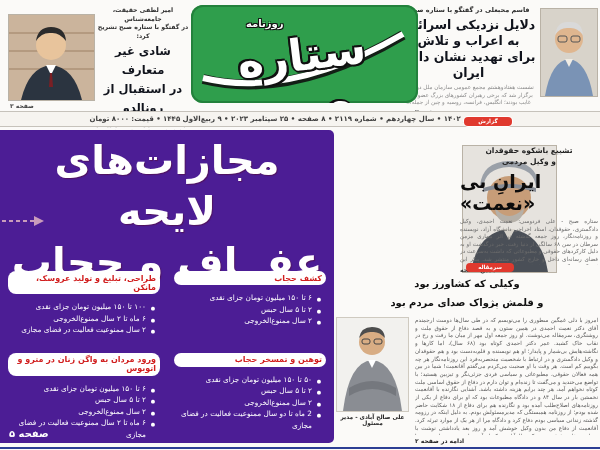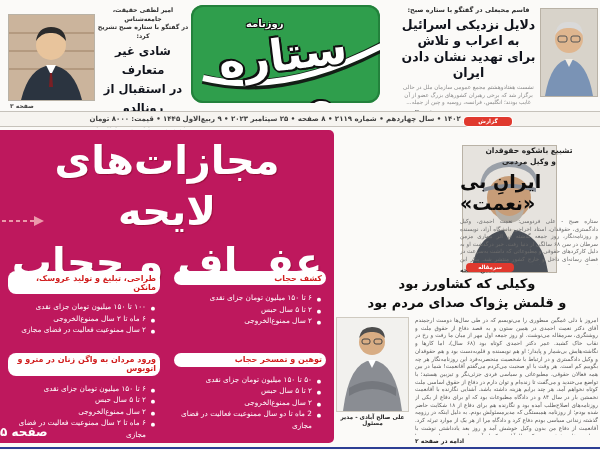--- a/index.html
+++ b/index.html
@@ -9,21 +9,21 @@
 
   
   .article-tr { position:absolute; top:5px; right:2px; width:197px; height:104px; }
   .tr-photo { position:absolute; right:0; top:3px; width:58px; height:89px; border:1px solid #b9b2a6; }
   .tr-text { position:absolute; right:62px; top:1px; width:135px; text-align:center; }
   .tr-kicker { font-size:6.5px; font-weight:bold; color:#2e2e2e; line-height:9px; }
   .tr-headline { margin-top:2px; font-size:12.5px; font-weight:bold; color:#10131c; line-height:16px; }
   .tr-summary { margin-top:3px; font-size:5.6px; color:#8a8a8a; line-height:7.6px; text-align:center; }
   .tr-pageref { margin-top:1px; font-size:6px; font-weight:bold; color:#444; text-align:left; padding-left:14px; }
 
-  .logo-box { position:absolute; top:5px; left:191px; width:189px; height:98px; background:#2f9e4c;
+  .logo-box { position:absolute; top:5px; left:191px; width:227px; height:98px; background:#2f9e4c;
               border-radius:12px; box-shadow:inset 0 0 0 2px #23813c; overflow:hidden; }
   .logo-swoosh { position:absolute; left:0; top:0; }
   .logo-label { position:absolute; top:13px; left:55px; font-size:10px; font-weight:bold; color:#fff;
                 text-shadow:1px 1px 0 #111, -1px -1px 0 #111, 1px -1px 0 #111, -1px 1px 0 #111; }
   .logo-title { position:absolute; top:24px; left:0; width:100%; text-align:center; font-size:44px; font-weight:bold;
                 color:#fff; letter-spacing:-2px; transform:rotate(-7deg);
                 text-shadow:2px 0 #111, -2px 0 #111, 0 2px #111, 0 -2px #111, 2px 2px #111, -2px -2px #111; }
 
   .article-tl { position:absolute; top:6px; left:2px; width:187px; height:104px; }
   .tl-photo { position:absolute; left:6px; top:8px; width:87px; height:87px; border:1px solid #b9b2a6; }
@@ -35,50 +35,50 @@
 
   
   .dateline { position:absolute; top:111px; left:0; width:600px; height:16px; border-top:1px solid #c6c2bb;
               border-bottom:1px solid #c6c2bb; text-align:center; line-height:14px; font-size:7px;
               font-weight:bold; color:#3d3d3d; background:#f6f4f0; }
   .tag-report { position:absolute; top:117px; right:88px; width:48px; height:9px; background:#e0392e;
                 border-radius:4px; color:#fff; font-size:5.5px; font-weight:bold; text-align:center;
                 line-height:9px; z-index:3; box-shadow:0 0 0 1px #fff; }
 
   
-  .redbox { position:absolute; top:130px; left:0; width:334px; height:313px; background:#be185d;
+  .redbox { position:absolute; top:130px; left:0; width:334px; height:313px; background:#4c1d95;
             border-radius:0 5px 5px 0; }
   .main-headline { padding-top:5px; text-align:center; color:#ffffff; font-weight:bold; font-size:40px;
                    line-height:51px; text-shadow:1px 1px 1px rgba(90,0,0,.35); }
   .headline-arrow { position:absolute; top:84px; left:0; opacity:.7; }
   .cats { position:absolute; top:141px; left:8px; width:318px; display:grid; grid-template-columns:1fr 1fr;
           column-gap:14px; row-gap:17px; direction:rtl; }
   .cat-title { background:#ffffff; color:#d11f1f; font-weight:bold; font-size:8px; text-align:right;
                border-radius:8px; padding:2.5px 4px; line-height:9px; }
   .cat-items { list-style:none; margin:7px 5px 0 0; }
   .cat-items li { position:relative; padding-right:9px; text-align:right; color:#ffffff; font-size:7.3px;
                   font-weight:normal; line-height:11.5px; }
   .cat-items li::before { content:"●"; position:absolute; right:0; top:2px; font-size:5px; }
-  .redbox-pageref { position:absolute; left:0; bottom:4px; color:#ffffff; font-size:12px; font-weight:bold; }
+  .redbox-pageref { position:absolute; left:9px; bottom:4px; color:#ffffff; font-size:10px; font-weight:bold; }
 
   
   .article-nemat { position:absolute; top:144px; right:2px; width:262px; height:132px; }
   .nemat-photo { position:absolute; left:126px; top:1px; width:95px; height:128px; border:1px solid #b9b2a6; }
   .nemat-text { position:absolute; right:0; top:2px; width:138px; }
   .nemat-kicker { text-align:center; font-size:7.5px; font-weight:bold; color:#222; line-height:10.5px; }
   .nemat-headline { margin-top:3px; text-align:left; font-size:19px; font-weight:bold; color:#0c0c0c; }
   .nemat-body { margin-top:4px; font-size:5.6px; color:#6b6b6b; line-height:7.6px; text-align:justify;
                 height:47px; overflow:hidden; }
   .nemat-pageref { margin-top:1px; font-size:6px; font-weight:bold; color:#333; text-align:left; }
 
   .tag-editorial { position:absolute; top:263px; right:86px; width:48px; height:9px; background:#e0392e;
                    border-radius:4px; color:#fff; font-size:5.5px; font-weight:bold; text-align:center;
                    line-height:9px; }
   .article-editorial { position:absolute; top:275px; right:2px; width:262px; height:172px; }
-  .ed-headline { text-align:center; font-size:13px; font-weight:bold; color:#101010; line-height:18.5px; }
+  .ed-headline { text-align:center; font-size:10px; font-weight:bold; color:#101010; line-height:18.5px; }
   .ed-row { display:flex; direction:rtl; gap:6px; margin-top:5px; }
   .ed-body-col { flex:1; }
   .ed-body { font-size:5.6px; color:#5a5a5a; line-height:7.7px; text-align:justify; height:118px; overflow:hidden; }
   .ed-continue { margin-top:2px; font-size:6px; font-weight:bold; color:#222; text-align:left; }
   .ed-photo-col { width:73px; }
   .ed-photo { width:73px; height:95px; border:1px solid #cfcac0; }
   .ed-caption { margin-top:2px; font-size:5.8px; font-weight:bold; color:#222; text-align:center; }
 
   .bottom-rule { position:absolute; left:0; bottom:1px; width:600px; height:2.5px; background:#2c3e94; }
 

